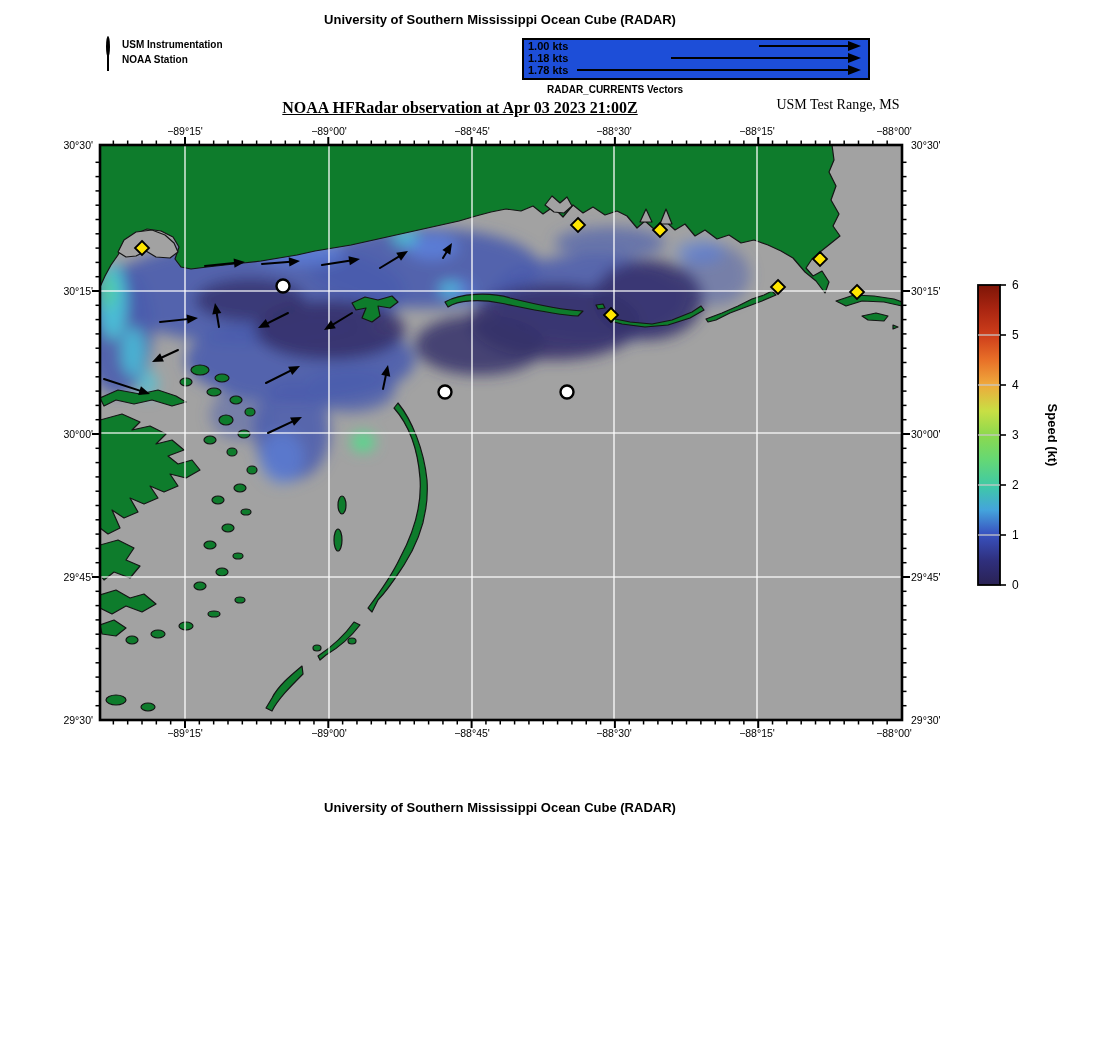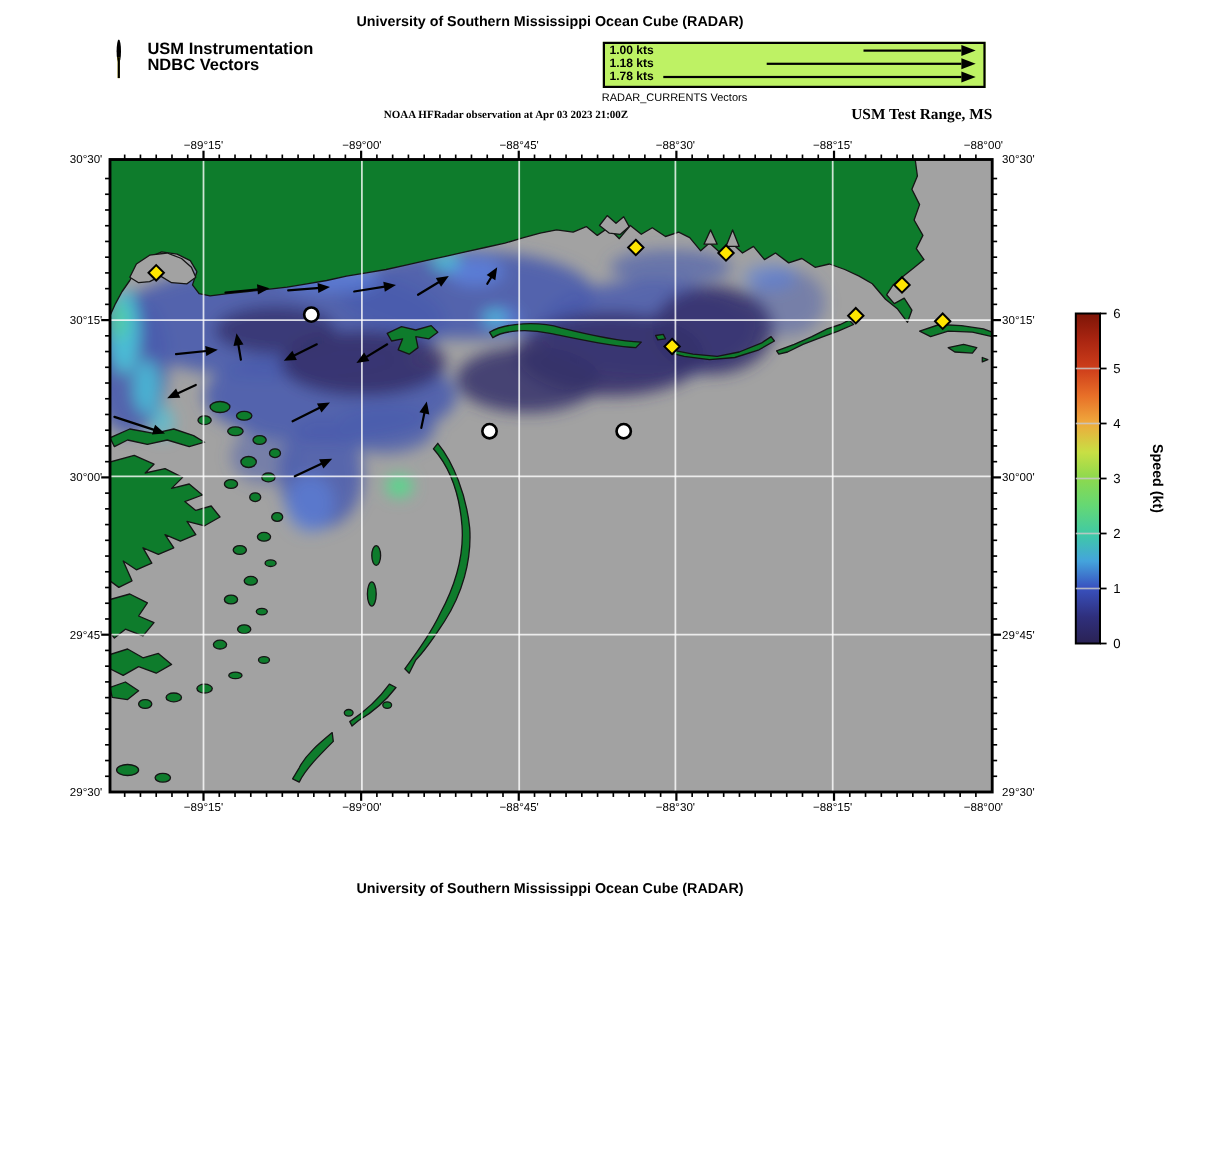--- a/index.html
+++ b/index.html
@@ -3,35 +3,35 @@
 <meta charset="utf-8">
 <style>
   html,body{margin:0;padding:0;}
   body{width:1100px;height:1050px;position:relative;background:#fff;
        font-family:"Liberation Sans",sans-serif;color:#000;overflow:hidden;}
   .title{position:absolute;transform:translateX(-50%);font-weight:bold;font-size:13px;white-space:nowrap;}
   #top-title{left:500px;top:12px;}
   #bottom-title{left:500px;top:800px;}
   #legend{position:absolute;left:105px;top:37px;}
   .legend-row{display:flex;align-items:center;height:15px;}
-  .legend-label{font-size:15px;font-weight:bold;margin-left:16px;white-space:nowrap;}
+  .legend-label{font-size:10px;font-weight:bold;margin-left:4px;white-space:nowrap;}
   .sym{width:13px;height:13px;position:relative;flex:0 0 13px;}
   .sym-circle{width:11px;height:11px;border:2px solid #000;border-radius:50%;background:#fff;box-sizing:border-box;margin:1px;}
   .sym-diamond{width:9px;height:9px;background:#ffe600;border:1.5px solid #000;transform:rotate(45deg);box-sizing:border-box;margin:2px;}
-  #vecbox{position:absolute;left:548px;top:38px;width:344px;height:38px;border:2.5px solid #000;background:#bef264;}
+  #vecbox{position:absolute;left:522px;top:38px;width:344px;height:38px;border:2.5px solid #000;background:#1d4ed8;}
   .vec-row{position:absolute;left:0;right:0;height:12px;}
   .vec-label{position:absolute;left:4px;top:0;font-size:11px;font-weight:bold;line-height:12px;white-space:nowrap;}
   .vec-line{position:absolute;right:20px;top:5.2px;height:1.6px;background:#000;}
   .vec-head{position:absolute;right:7px;top:1px;width:0;height:0;
             border-left:13px solid #000;border-top:5px solid transparent;border-bottom:5px solid transparent;}
-  #vec-caption{position:absolute;left:547px;top:84px;font-size:10px;font-weight:normal;white-space:nowrap;}
+  #vec-caption{position:absolute;left:547px;top:84px;font-size:10px;font-weight:bold;white-space:nowrap;}
   #subtitle{position:absolute;left:460px;top:99px;transform:translateX(-50%);
-            font-family:"Liberation Serif",serif;font-weight:bold;font-size:10px;white-space:nowrap;}
+            font-family:"Liberation Serif",serif;font-weight:bold;font-size:16px;white-space:nowrap;text-decoration:underline;}
   #range-label{position:absolute;left:838px;top:97px;transform:translateX(-50%);
-            font-family:"Liberation Serif",serif;font-weight:bold;font-size:14px;white-space:nowrap;}
+            font-family:"Liberation Serif",serif;font-weight:normal;font-size:14px;white-space:nowrap;}
   #map-svg{position:absolute;left:0;top:0;overflow:visible;}
   .axis-text{font-size:10.5px;font-family:"Liberation Sans",sans-serif;fill:#000;}
   .cb-num{font-size:12px;font-family:"Liberation Sans",sans-serif;fill:#000;}
   .cb-label{font-size:13px;font-weight:bold;font-family:"Liberation Sans",sans-serif;fill:#000;}
 </style>
 </head>
 <body>
 
 <svg id="map-svg" width="1100" height="1050">
   <defs>
@@ -470,21 +470,21 @@
 
 <div id="top-title" class="title">University of Southern Mississippi Ocean Cube (RADAR)</div>
 
 <div id="legend">
   <div class="legend-row">
     <span class="sym"><span class="sym-circle"></span></span>
     <span class="legend-label">USM Instrumentation</span>
   </div>
   <div class="legend-row">
     <span class="sym"><span class="sym-diamond"></span></span>
-    <span class="legend-label">NDBC Vectors</span>
+    <span class="legend-label">NOAA Station</span>
   </div>
 </div>
 
 <div id="vecbox">
   <div class="vec-row" style="top:0px">
     <span class="vec-label">1.00 kts</span>
     <span class="vec-line" id="vl0" style="width: 89px;"></span>
     <span class="vec-head"></span>
   </div>
   <div class="vec-row" style="top:12px">

